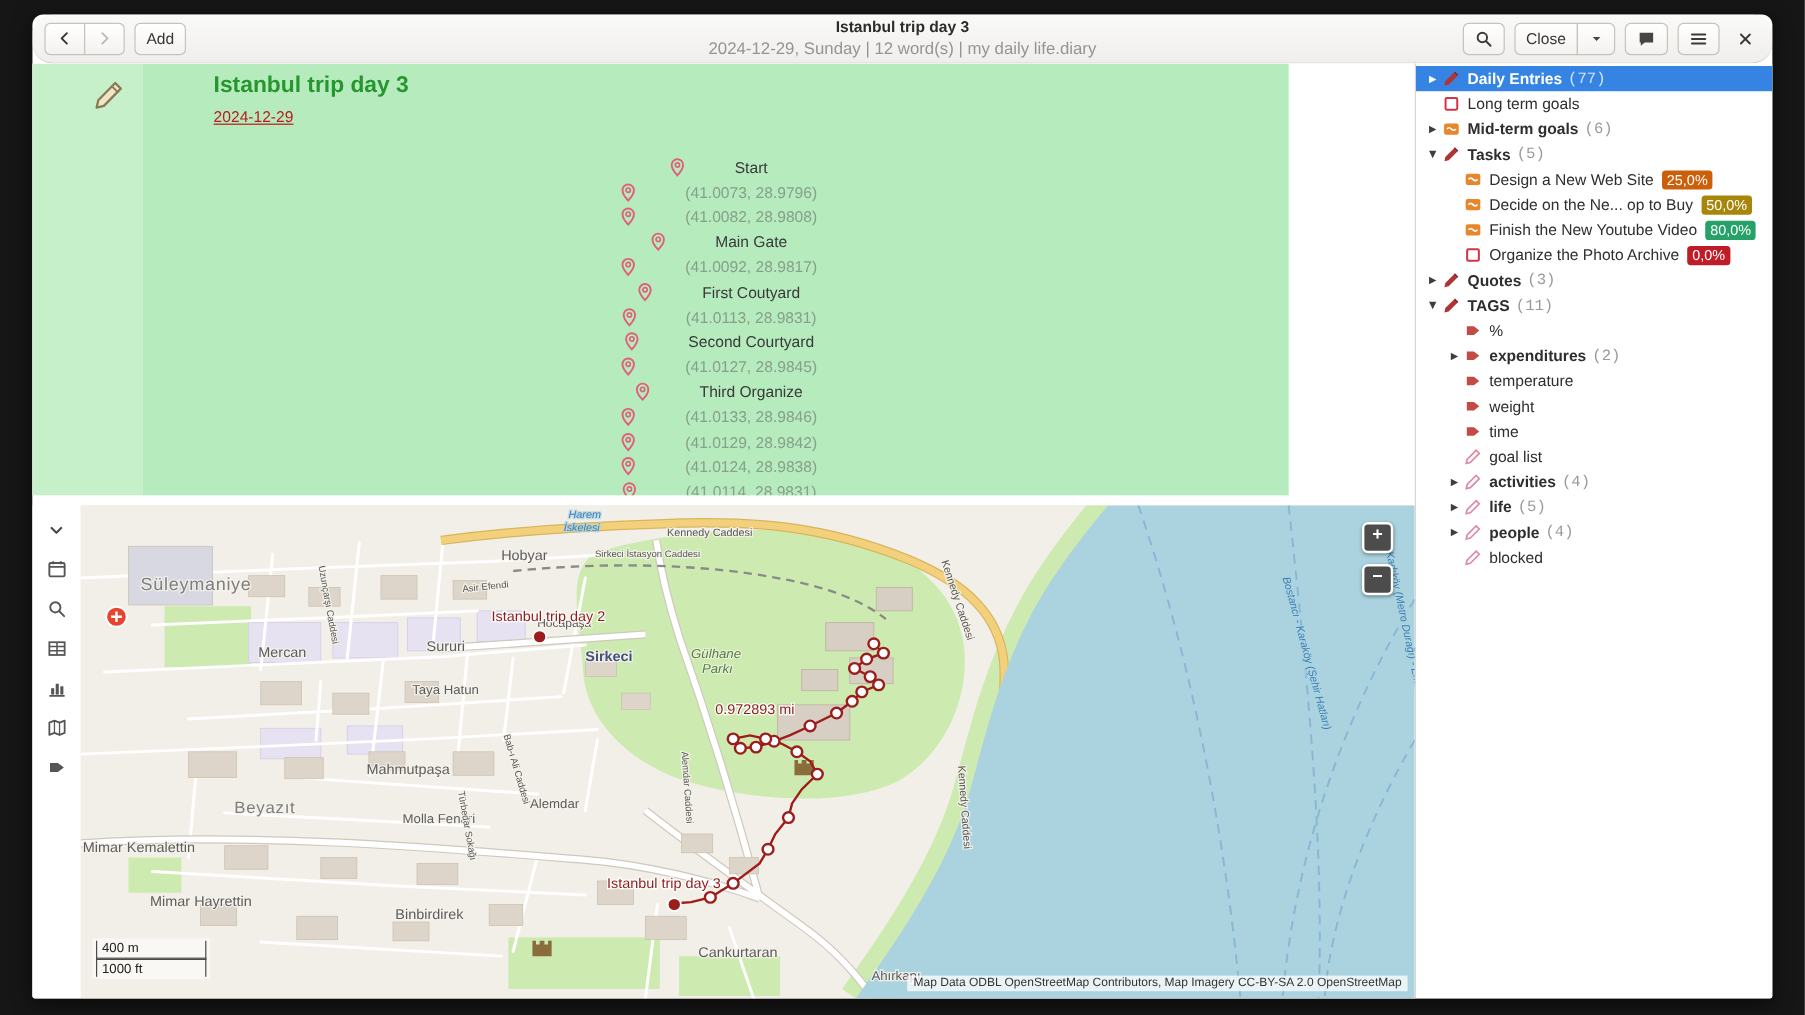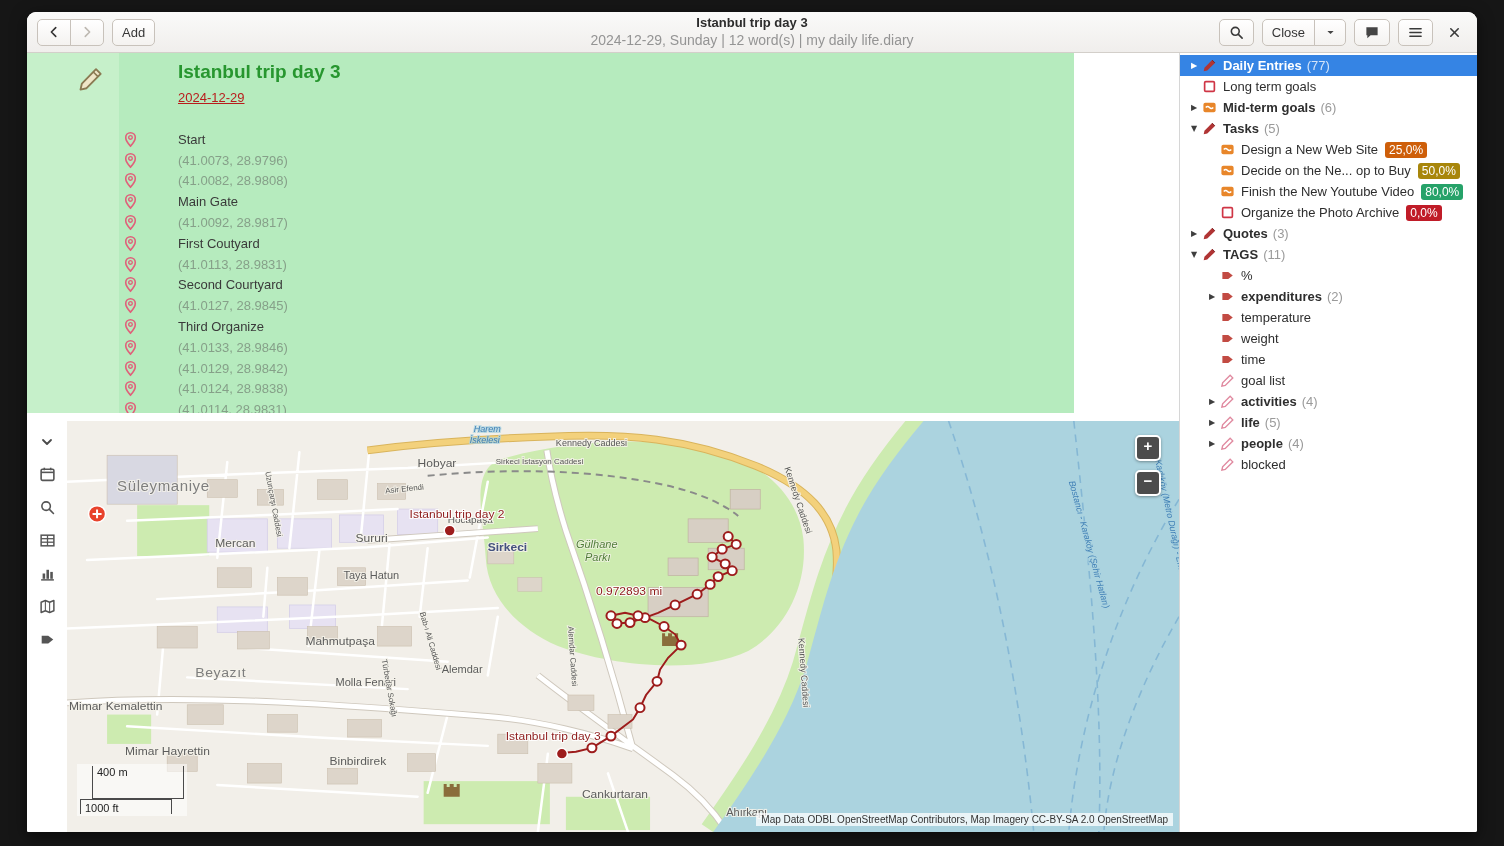--- a/index.html
+++ b/index.html
@@ -11,21 +11,21 @@
   }
   .window{
     position:absolute;left:27px;top:12px;width:1450px;height:820px;
     background:#ffffff;border-radius:9px 9px 2px 2px;overflow:hidden;
     display:flex;flex-direction:column;box-shadow:0 4px 16px rgba(0,0,0,.55);
   }
   
   .headerbar{
     flex:0 0 40px;height:40px;background:linear-gradient(#fafaf9,#f0eeec);
     border-bottom:1px solid #d3cfca;display:flex;align-items:center;
-    padding:0 10px;position:relative;z-index:20;
+    padding:0 10px;position:relative;z-index:20;border-radius:17px;
   }
   .hb-left,.hb-right{display:flex;align-items:center;gap:8px;}
   .hb-right{margin-left:auto;}
   .hbtn{
     height:27px;min-width:32px;padding:0 9px;box-sizing:border-box;
     background:linear-gradient(#ffffff,#f4f2f0);border:1px solid #c8c2bb;
     border-radius:5px;display:flex;align-items:center;justify-content:center;
     font-size:13px;color:#363636;cursor:default;white-space:nowrap;
   }
   .linked{display:flex;}
@@ -50,21 +50,21 @@
   .entry-body{flex:0 0 955px;width:955px;background:var(--entry-bg,#b6ebbe);overflow:hidden;}
   .entry-filler{flex:1;background:#fff;}
   .entry-title{
     margin:8px 0 0 59px;font-size:19px;font-weight:bold;
     color:var(--title-green,#27962f);
   }
   .entry-date{
     display:inline-block;margin:7px 0 24px 59px;font-size:13px;
     color:#b91c1c;text-decoration:underline;cursor:pointer;
   }
-  .entry-line{display:flex;align-items:center;height:20.8px;padding-left:3px;font-size:13px;color:#3a3a3a;}
+  .entry-line{display:flex;align-items:center;height:20.8px;padding-left:3px;font-size:13px;color:#3a3a3a;justify-content:center;}
   .entry-line .pin{flex:0 0 17px;width:17px;height:17px;margin-right:39px;}
   .entry-line .pin svg{display:block;width:100%;height:100%;}
   .entry-line.coord .ltext{color:#86a089;}
   
   .map-panel{flex:1;display:flex;min-height:0;margin-top:8px;position:relative;}
   .map-toolbar{
     flex:0 0 40px;background:#ffffff;display:flex;flex-direction:column;
     align-items:center;padding-top:8px;gap:8px;z-index:10;
   }
   .mtb{width:28px;height:25px;display:flex;align-items:center;justify-content:center;border-radius:4px;}
@@ -82,21 +82,21 @@
   .park-label{fill:#4f7d37;font-style:italic;stroke-width:1.6px;}
   .route-label{fill:#8e1c1c;stroke:rgba(255,255,255,.9);}
   .zoom-controls{position:absolute;top:14px;right:18px;display:flex;flex-direction:column;gap:9px;z-index:11;}
   .zoom-btn{
     width:22px;height:22px;background:#4c4c4c;border:2px solid #ffffff;border-radius:5px;
     color:#fff;font:bold 15px/18px "Liberation Sans",sans-serif;text-align:center;
     box-shadow:0 1px 3px rgba(0,0,0,.35);box-sizing:content-box;
   }
   .scale{position:absolute;left:10px;bottom:16px;z-index:11;background:rgba(255,255,255,.55);padding:2px 3px;}
   .scale-row{font-size:11px;color:#222;padding:0 4px;box-sizing:border-box;width:92px;}
-  .scale-row.m{border:1.5px solid #4a4a4a;border-top:none;padding-bottom:20px;margin-left:12px;}
+  .scale-row.m{border:1.5px solid #4a4a4a;border-top:none;padding-bottom:2px;}
   .scale-row.ft{border:1.5px solid #4a4a4a;border-bottom:none;padding-top:2px;}
   .attribution{
     position:absolute;right:6px;bottom:6px;z-index:11;background:rgba(255,255,255,.75);
     font-size:10px;color:#333;padding:1px 5px;
   }
   
   .sidebar{
     flex:0 0 297px;width:297px;background:#ffffff;border-left:1px solid #d6d6d6;
     padding-top:2px;overflow:hidden;font-size:13px;color:#2e2e2e;
   }
@@ -104,21 +104,21 @@
   .tree-row.depth1{padding-left:24px;}
   .tree-row.selected{background:var(--accent,#3584e4);color:#ffffff;}
   .tree-row.bold .tree-label{font-weight:bold;}
   .expander{
     flex:0 0 16px;width:16px;text-align:center;font-family:"DejaVu Sans",sans-serif;
     font-size:8px;color:#3e3e3e;
   }
   .selected .expander{color:#fff;}
   .tree-icon{flex:0 0 15px;width:15px;height:15px;margin-right:6px;}
   .tree-icon svg{display:block;width:100%;height:100%;}
-  .tree-count{color:#9a9a9a;margin-left:5px;}
+  .tree-count{color:#9a9a9a;margin-left:5px;font-family:Liberation Mono, monospace;}
   .selected .tree-count{color:#d4e4f9;}
   .badge{
     margin-left:7px;padding:0 4px;border-radius:3px;color:#fff;font-size:12px;
     height:16px;line-height:16px;
   }
 </style>
 </head>
 <body>
 
 <div class="window">

